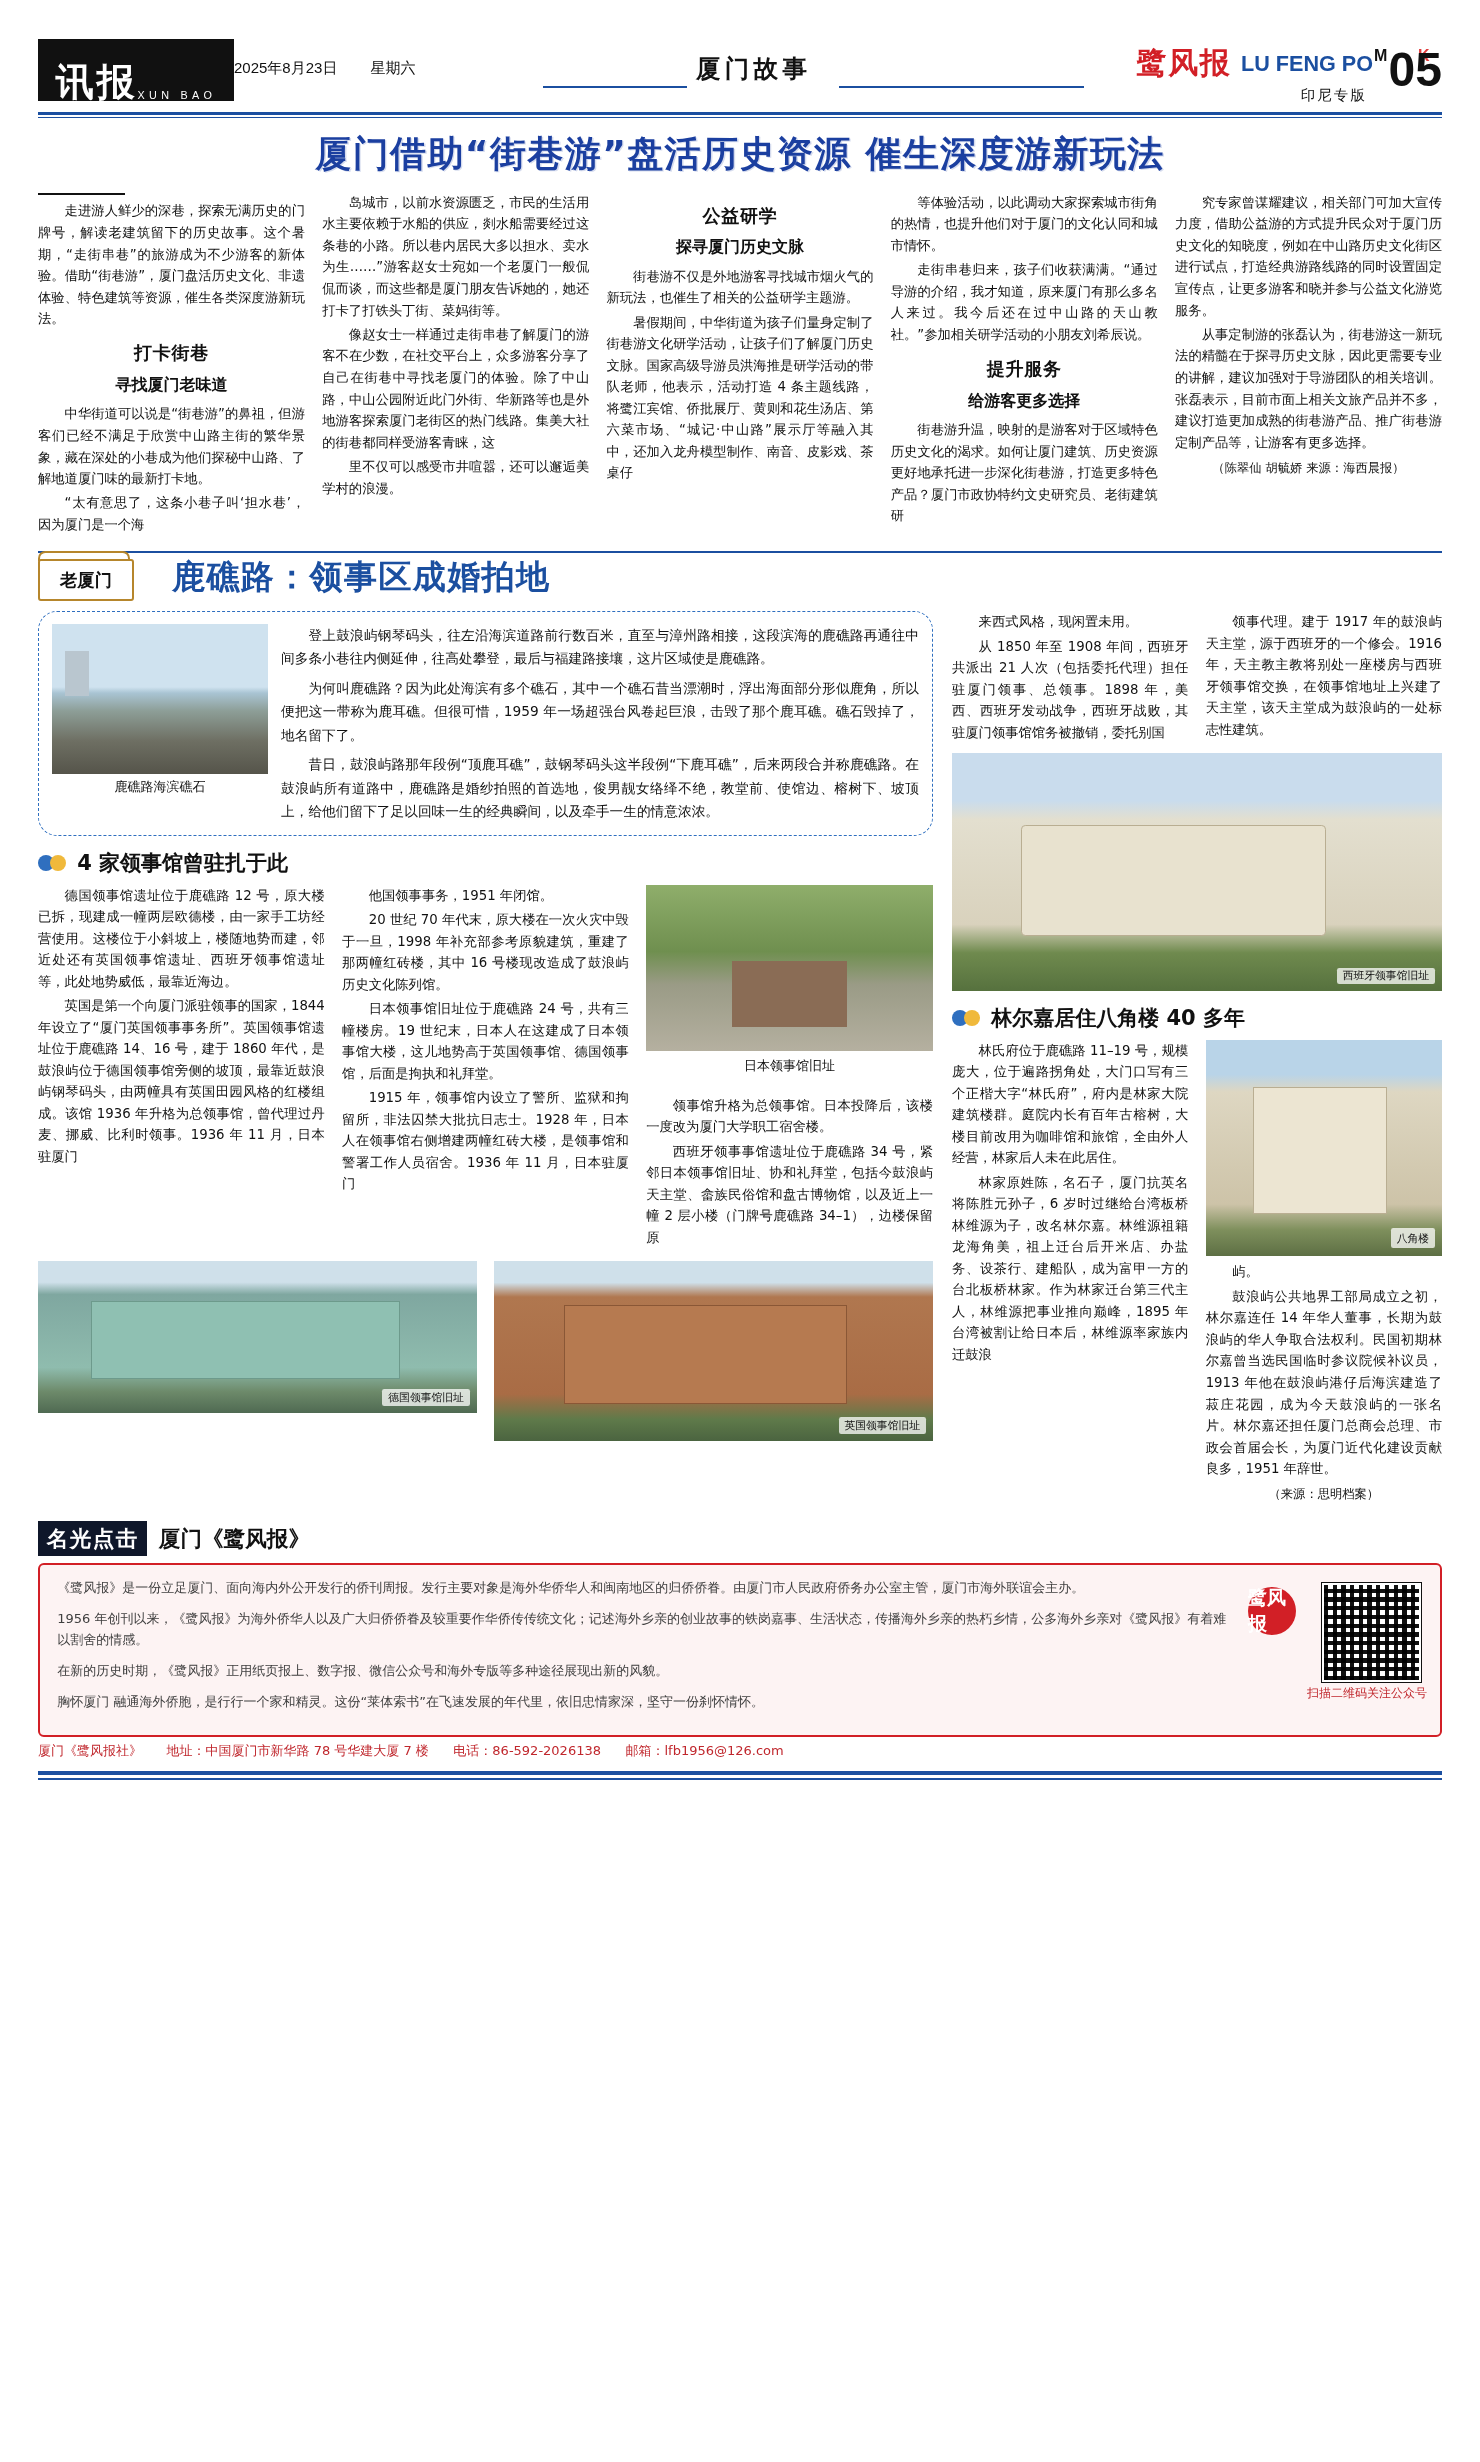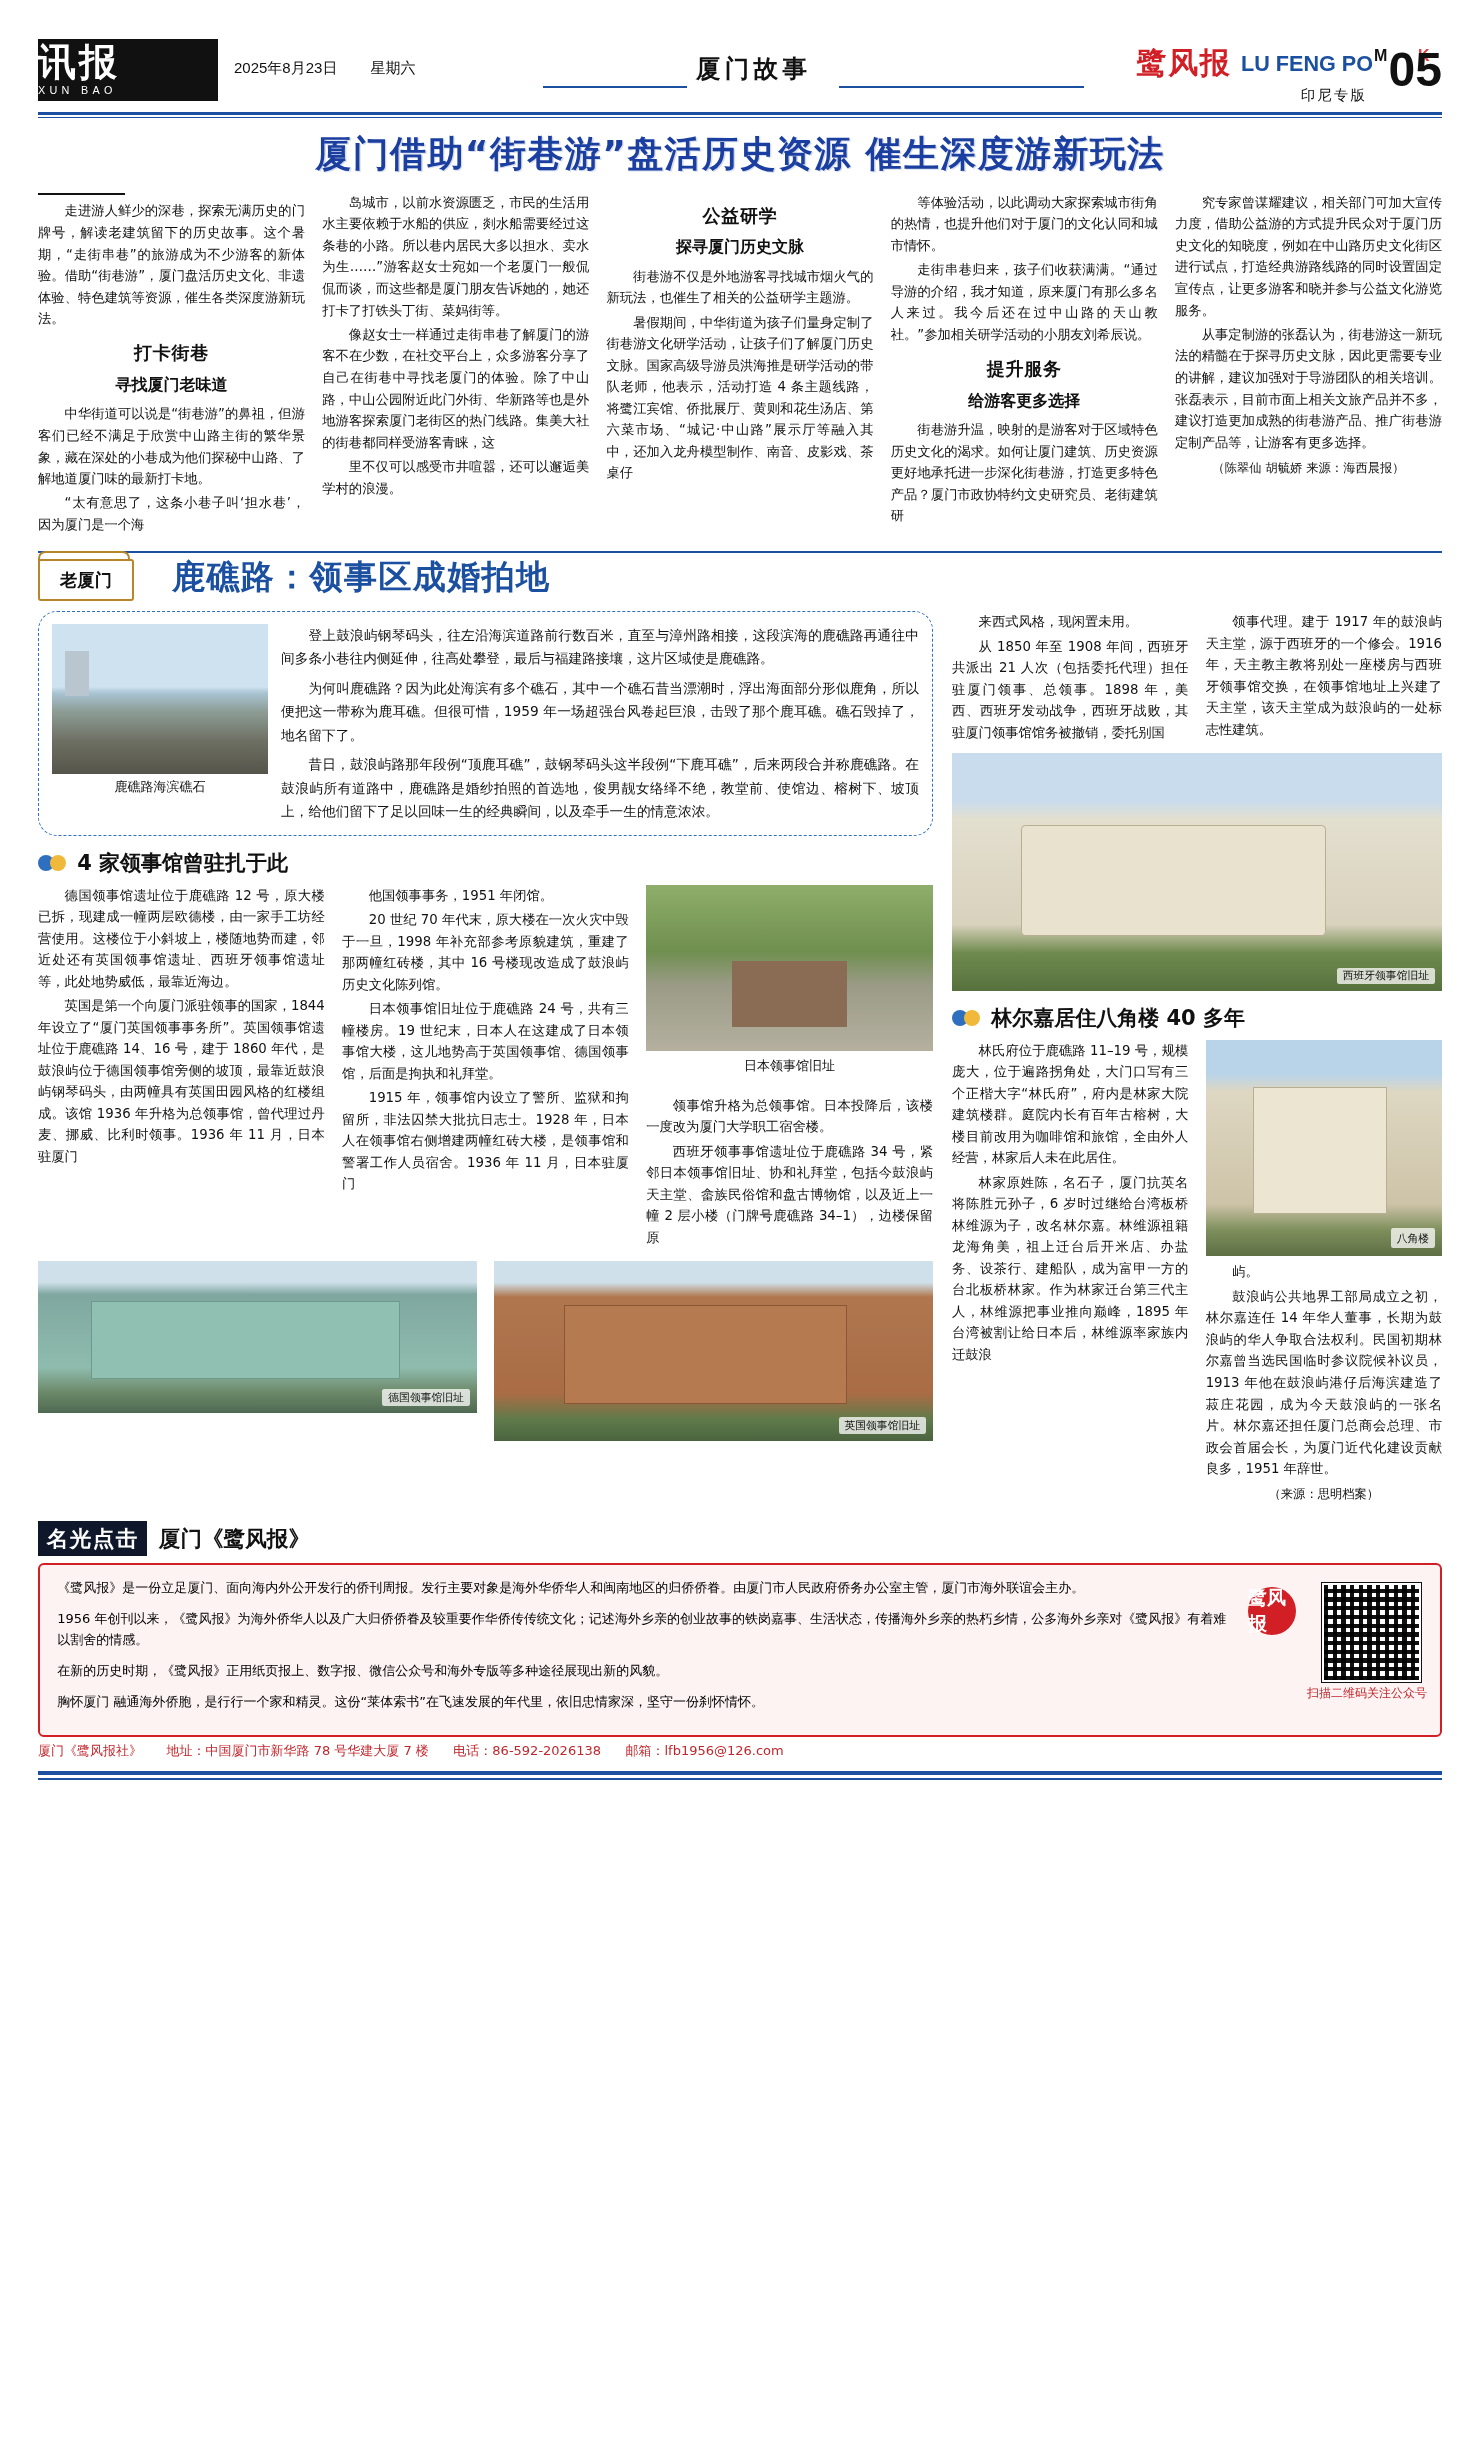--- a/index.html
+++ b/index.html
@@ -6,22 +6,22 @@
   body{width:1480px;font-family:"Liberation Serif",serif;color:#111;}
   .page{position:relative;width:1480px;height:2462px;background:#fff;box-sizing:border-box;padding:0;}
 
   
   .crop-mark{position:absolute;font-family:"Liberation Sans",sans-serif;font-weight:bold;font-size:16px;color:#111;}
   .crop-m{left:1374px;top:4.3px;}
   .crop-k{left:1418px;top:4.3px;color:#e03a3a;}
 
   
   .masthead{position:relative;margin:43px 38px 0 38px;height:66px;}
-  .logo{position:absolute;left:0;top:-4.3px;width:180px;height:62px;background:#111;color:#fff;
-        display:flex;flex-direction:column;align-items:flex-start;justify-content:center;}
+  .logo{position:absolute;left:0;top:-4.3px;width:196px;height:62px;background:#111;color:#fff;
+        display:flex;flex-direction:row;align-items:flex-end;justify-content:center;}
   .logo .cn{font-size:38px;font-weight:bold;letter-spacing:2.9px;line-height:1;font-family:"DejaVu Sans",sans-serif;}
   .logo .en{font-size:10.8px;letter-spacing:4.3px;margin-top:2.9px;font-family:"Liberation Sans",sans-serif;}
   .date-line{position:absolute;left:196px;top:16px;font-size:15px;font-family:"Liberation Sans",sans-serif;color:#111;}
   .date-line span{margin-right:29px;}
   .section-title{position:absolute;left:658px;top:8.7px;font-size:24.5px;font-weight:bold;letter-spacing:4.3px;
         font-family:"DejaVu Sans",sans-serif;color:#111;}
   .rule-left{position:absolute;left:505px;top:43px;width:144px;height:2.2px;background:#1b4fa0;}
   .rule-right{position:absolute;left:801px;top:43px;width:245px;height:2.2px;background:#1b4fa0;}
   .brand{position:absolute;right:69px;top:0px;display:flex;align-items:center;}
   .brand .cn{font-size:30px;font-weight:bold;color:#d21f26;font-family:"DejaVu Sans",sans-serif;letter-spacing:1.4px;}
@@ -87,21 +87,21 @@
   .ph-green{background:linear-gradient(#cfe0ea 0%,#cfe0ea 14%,#7fa7a0 22%,#8fbcae 70%,#6d8a6a 86%,#4f6a52 100%);}
   .ph-green:after{content:"";position:absolute;left:12%;top:26%;width:70%;height:50%;background:#8fc0b2;border:1.4px solid #6d9a8c;}
   .ph-brick{background:linear-gradient(#cfe0ea 0%,#cfe0ea 12%,#b0774f 20%,#a96c45 74%,#5f7a4a 88%,#4b6440 100%);}
   .ph-brick:after{content:"";position:absolute;left:16%;top:24%;width:64%;height:54%;background:#b67a50;border:1.4px solid #8a5736;}
 
   
   .foot-head{margin:16px 38px 0 38px;display:flex;align-items:center;gap:11.5px;}
   .foot-head .redtag{background:#0f172a;color:#fff;font-size:21.6px;font-weight:bold;padding:2.9px 8.7px;font-family:"DejaVu Sans",sans-serif;letter-spacing:1.4px;}
   .foot-head .t2{font-size:21.6px;font-weight:bold;font-family:"DejaVu Sans",sans-serif;}
   .redbox{margin:7.2px 38px 0 38px;border:2.2px solid #d21f26;border-radius:5.8px;background:#fdf3f3;padding:13px 17.3px;position:relative;min-height:137px;}
-  .redbox p{margin:0 0 10px 0;font-size:13px;line-height:1.6;color:#000000;font-family:"DejaVu Sans",sans-serif;text-align:justify;width:1169px;}
+  .redbox p{margin:0 0 10px 0;font-size:13px;line-height:1.6;color:#404040;font-family:"DejaVu Sans",sans-serif;text-align:justify;width:1169px;}
   .qr{position:absolute;right:19px;top:17.3px;width:95px;height:95px;
       background:
         repeating-linear-gradient(90deg,#111 0 4.3px,#fff 4.3px 8.7px),
         repeating-linear-gradient(0deg,#111 0 4.3px,#fff 4.3px 8.7px);
       background-blend-mode:multiply;border:2.9px solid #fff;outline:1.4px solid #111;}
   .qr-cap{position:absolute;right:13px;top:120px;font-size:12px;color:#c0272d;font-family:"DejaVu Sans",sans-serif;}
   .redlogo{position:absolute;right:144px;top:21.6px;width:48px;height:48px;border-radius:50%;background:#d21f26;color:#fff;
       display:flex;align-items:center;justify-content:center;font-size:19px;font-weight:bold;font-family:"DejaVu Sans",sans-serif;}
   .foot-info{margin:4.3px 38px 0 38px;font-size:13px;color:#c0272d;font-family:"DejaVu Sans",sans-serif;display:flex;gap:24.5px;}
   .foot-rule{margin:11.5px 38px 0 38px;height:4.3px;background:#1b4fa0;}

